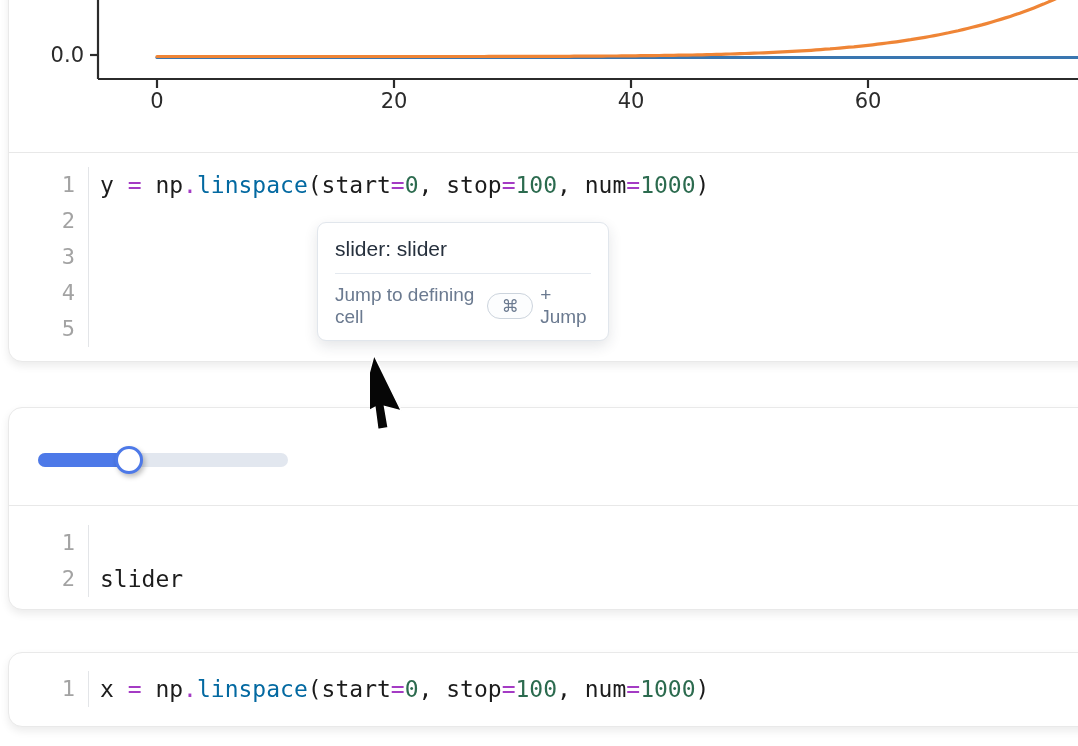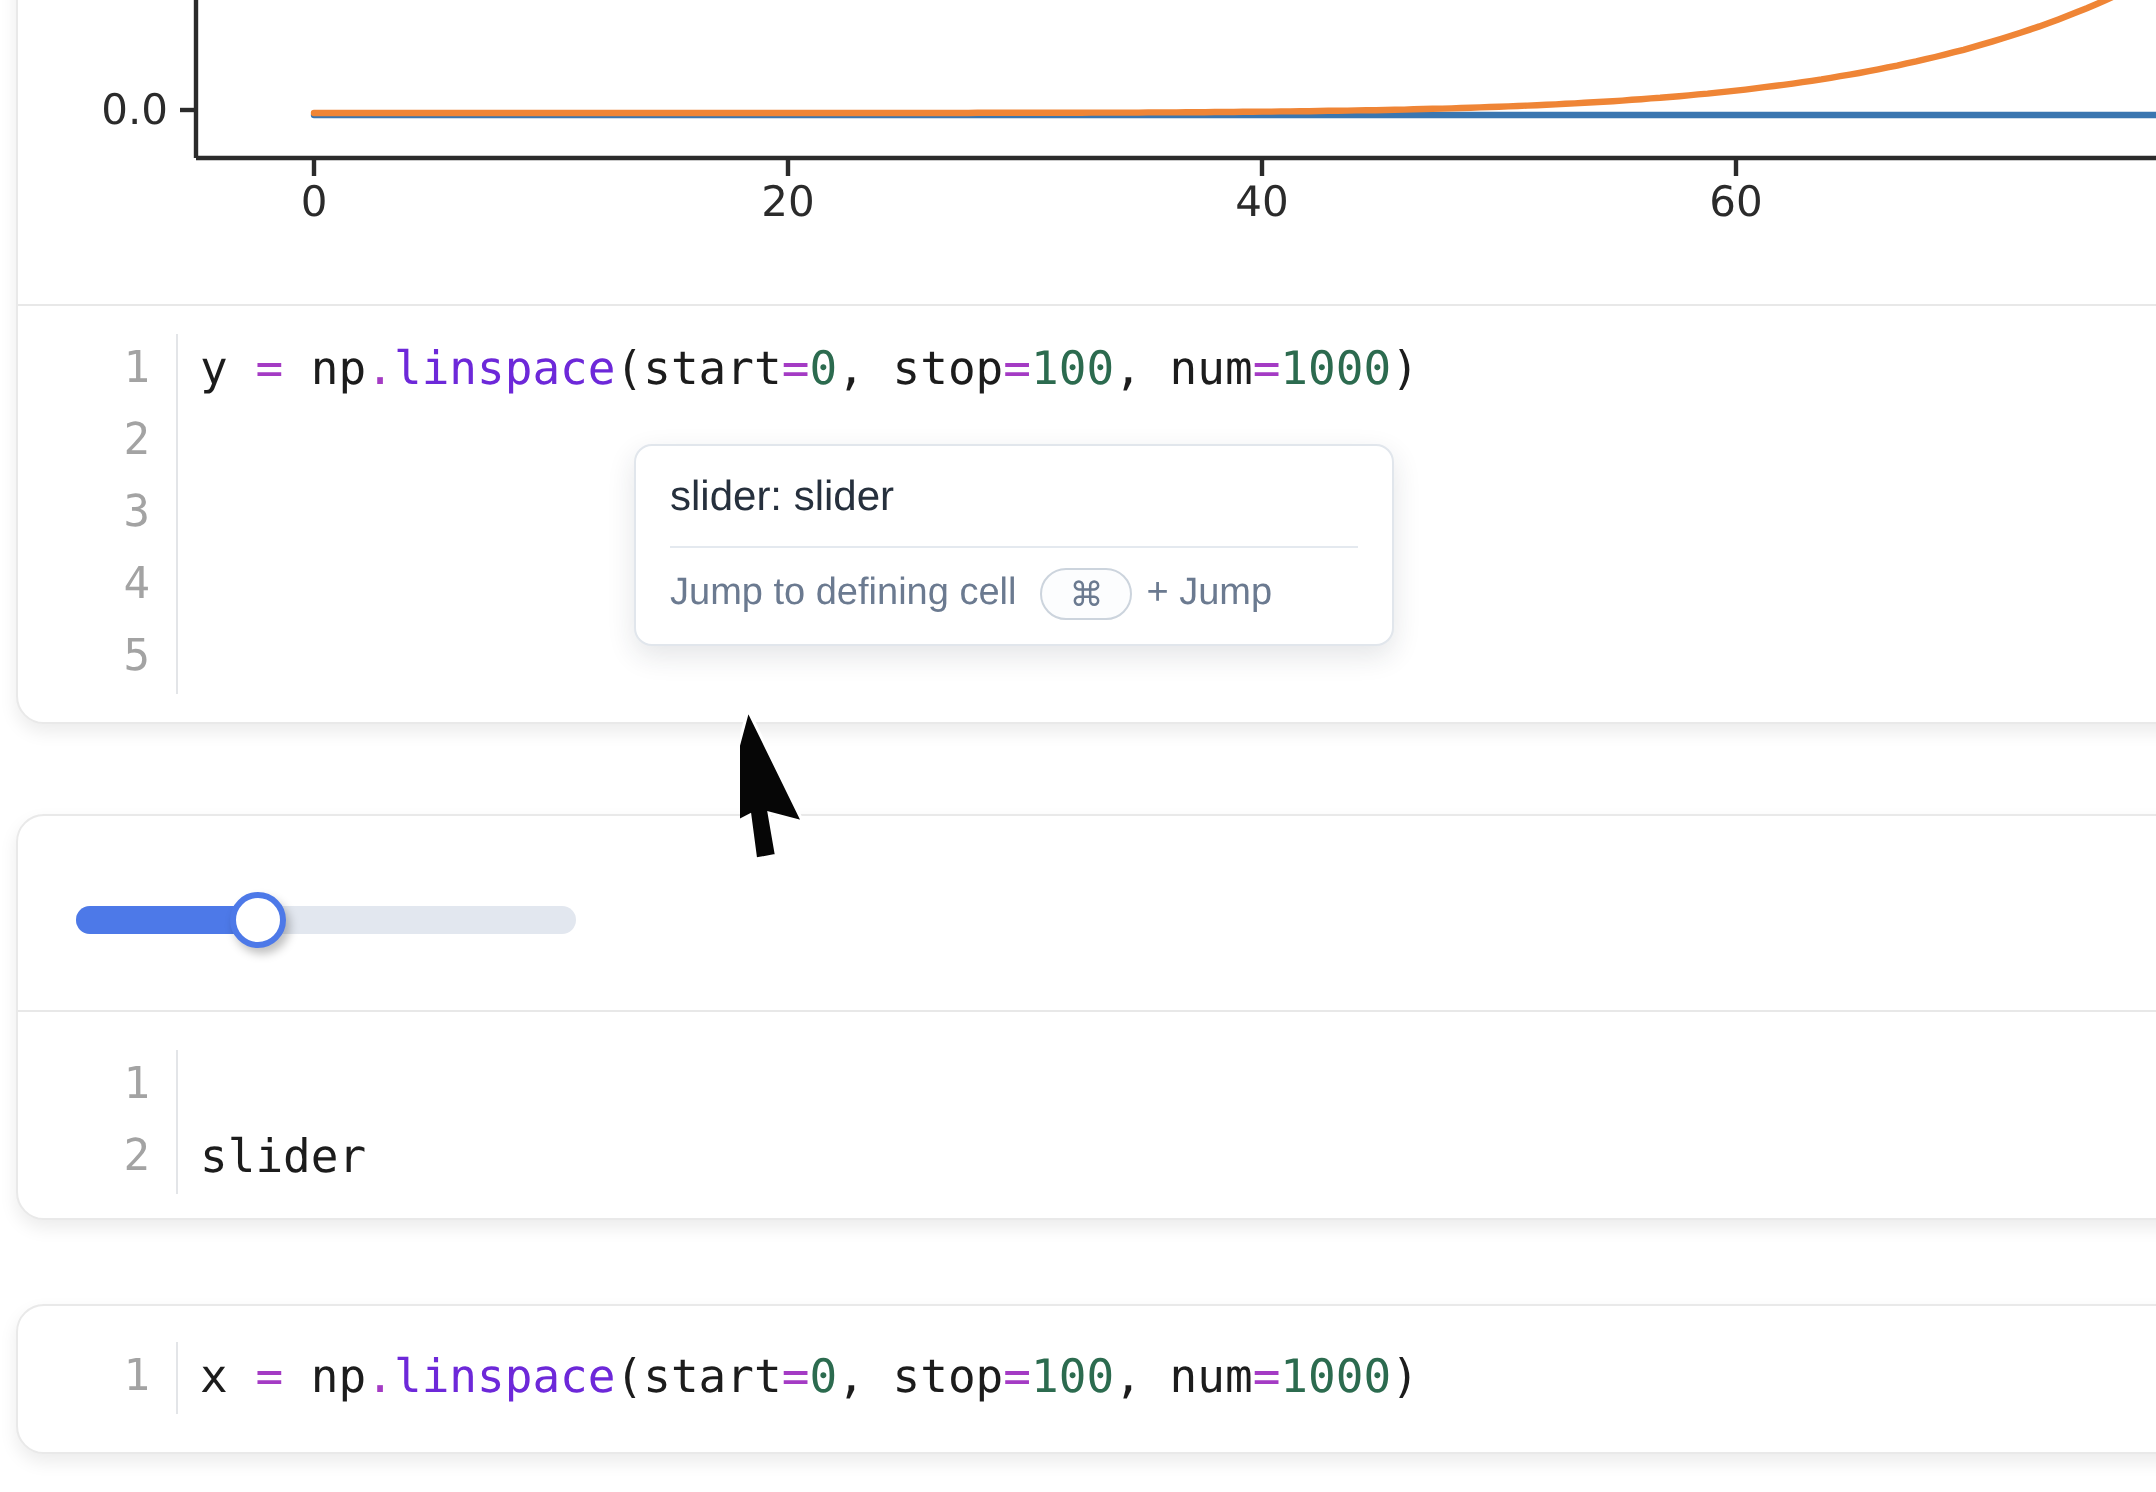--- a/index.html
+++ b/index.html
@@ -17,29 +17,29 @@
   .cell-divider{height:1px;background:#e8e8e8;width:100%;}
   
   .code-area{padding:14px 0 14px 0;}
   .code-line{display:flex;height:36px;line-height:36px;
     font-family:"DejaVu Sans Mono",monospace;font-size:23px;color:#1c1c1c;}
   .ln{width:66px;flex:0 0 66px;text-align:right;padding-right:13px;
     color:#a3a3a3;font-size:22px;border-right:1px solid #e3e5e8;}
   .code-text{padding-left:11px;white-space:pre;}
   .tok-v{color:#1c1c1c;}
   .tok-o{color:#a43bc4;}
-  .tok-f{color:#6d28d9;margin-top:20px;}
+  .tok-f{color:#0369a1;margin-top:20px;}
   .tok-n{color:#2c6b4f;}
   .tok-u{color:#1c1c1c;border-bottom:4px solid #bcd3e6;}
   .tok-uh{color:#1c1c1c;border-bottom:4px solid #b5cfe3;}
   
   #plot-svg{position:absolute;left:0;top:0;z-index:3;pointer-events:none;}
   
   .tooltip{
-    position:absolute;left:317px;top:222px;width:380px;box-sizing:border-box;
+    position:absolute;left:317px;top:222px;width:292px;box-sizing:border-box;
     background:#fff;border:1px solid #e1e6ec;border-radius:9px;
     box-shadow:0 5px 14px rgba(30,41,59,0.12);z-index:20;
     padding:13px 17px 12px 17px;
   }
   .tooltip-title{font-size:21px;color:#26303d;line-height:26px;}
   .tooltip-divider{height:1px;background:#e4e9ef;margin:11px 0 10px 0;}
   .tooltip-footer{display:flex;align-items:center;color:#6b7a90;font-size:19px;}
   .kbd-pill{
     display:inline-flex;align-items:center;justify-content:center;
     min-width:46px;height:26px;margin:0 7px 0 12px;padding:0 10px;

